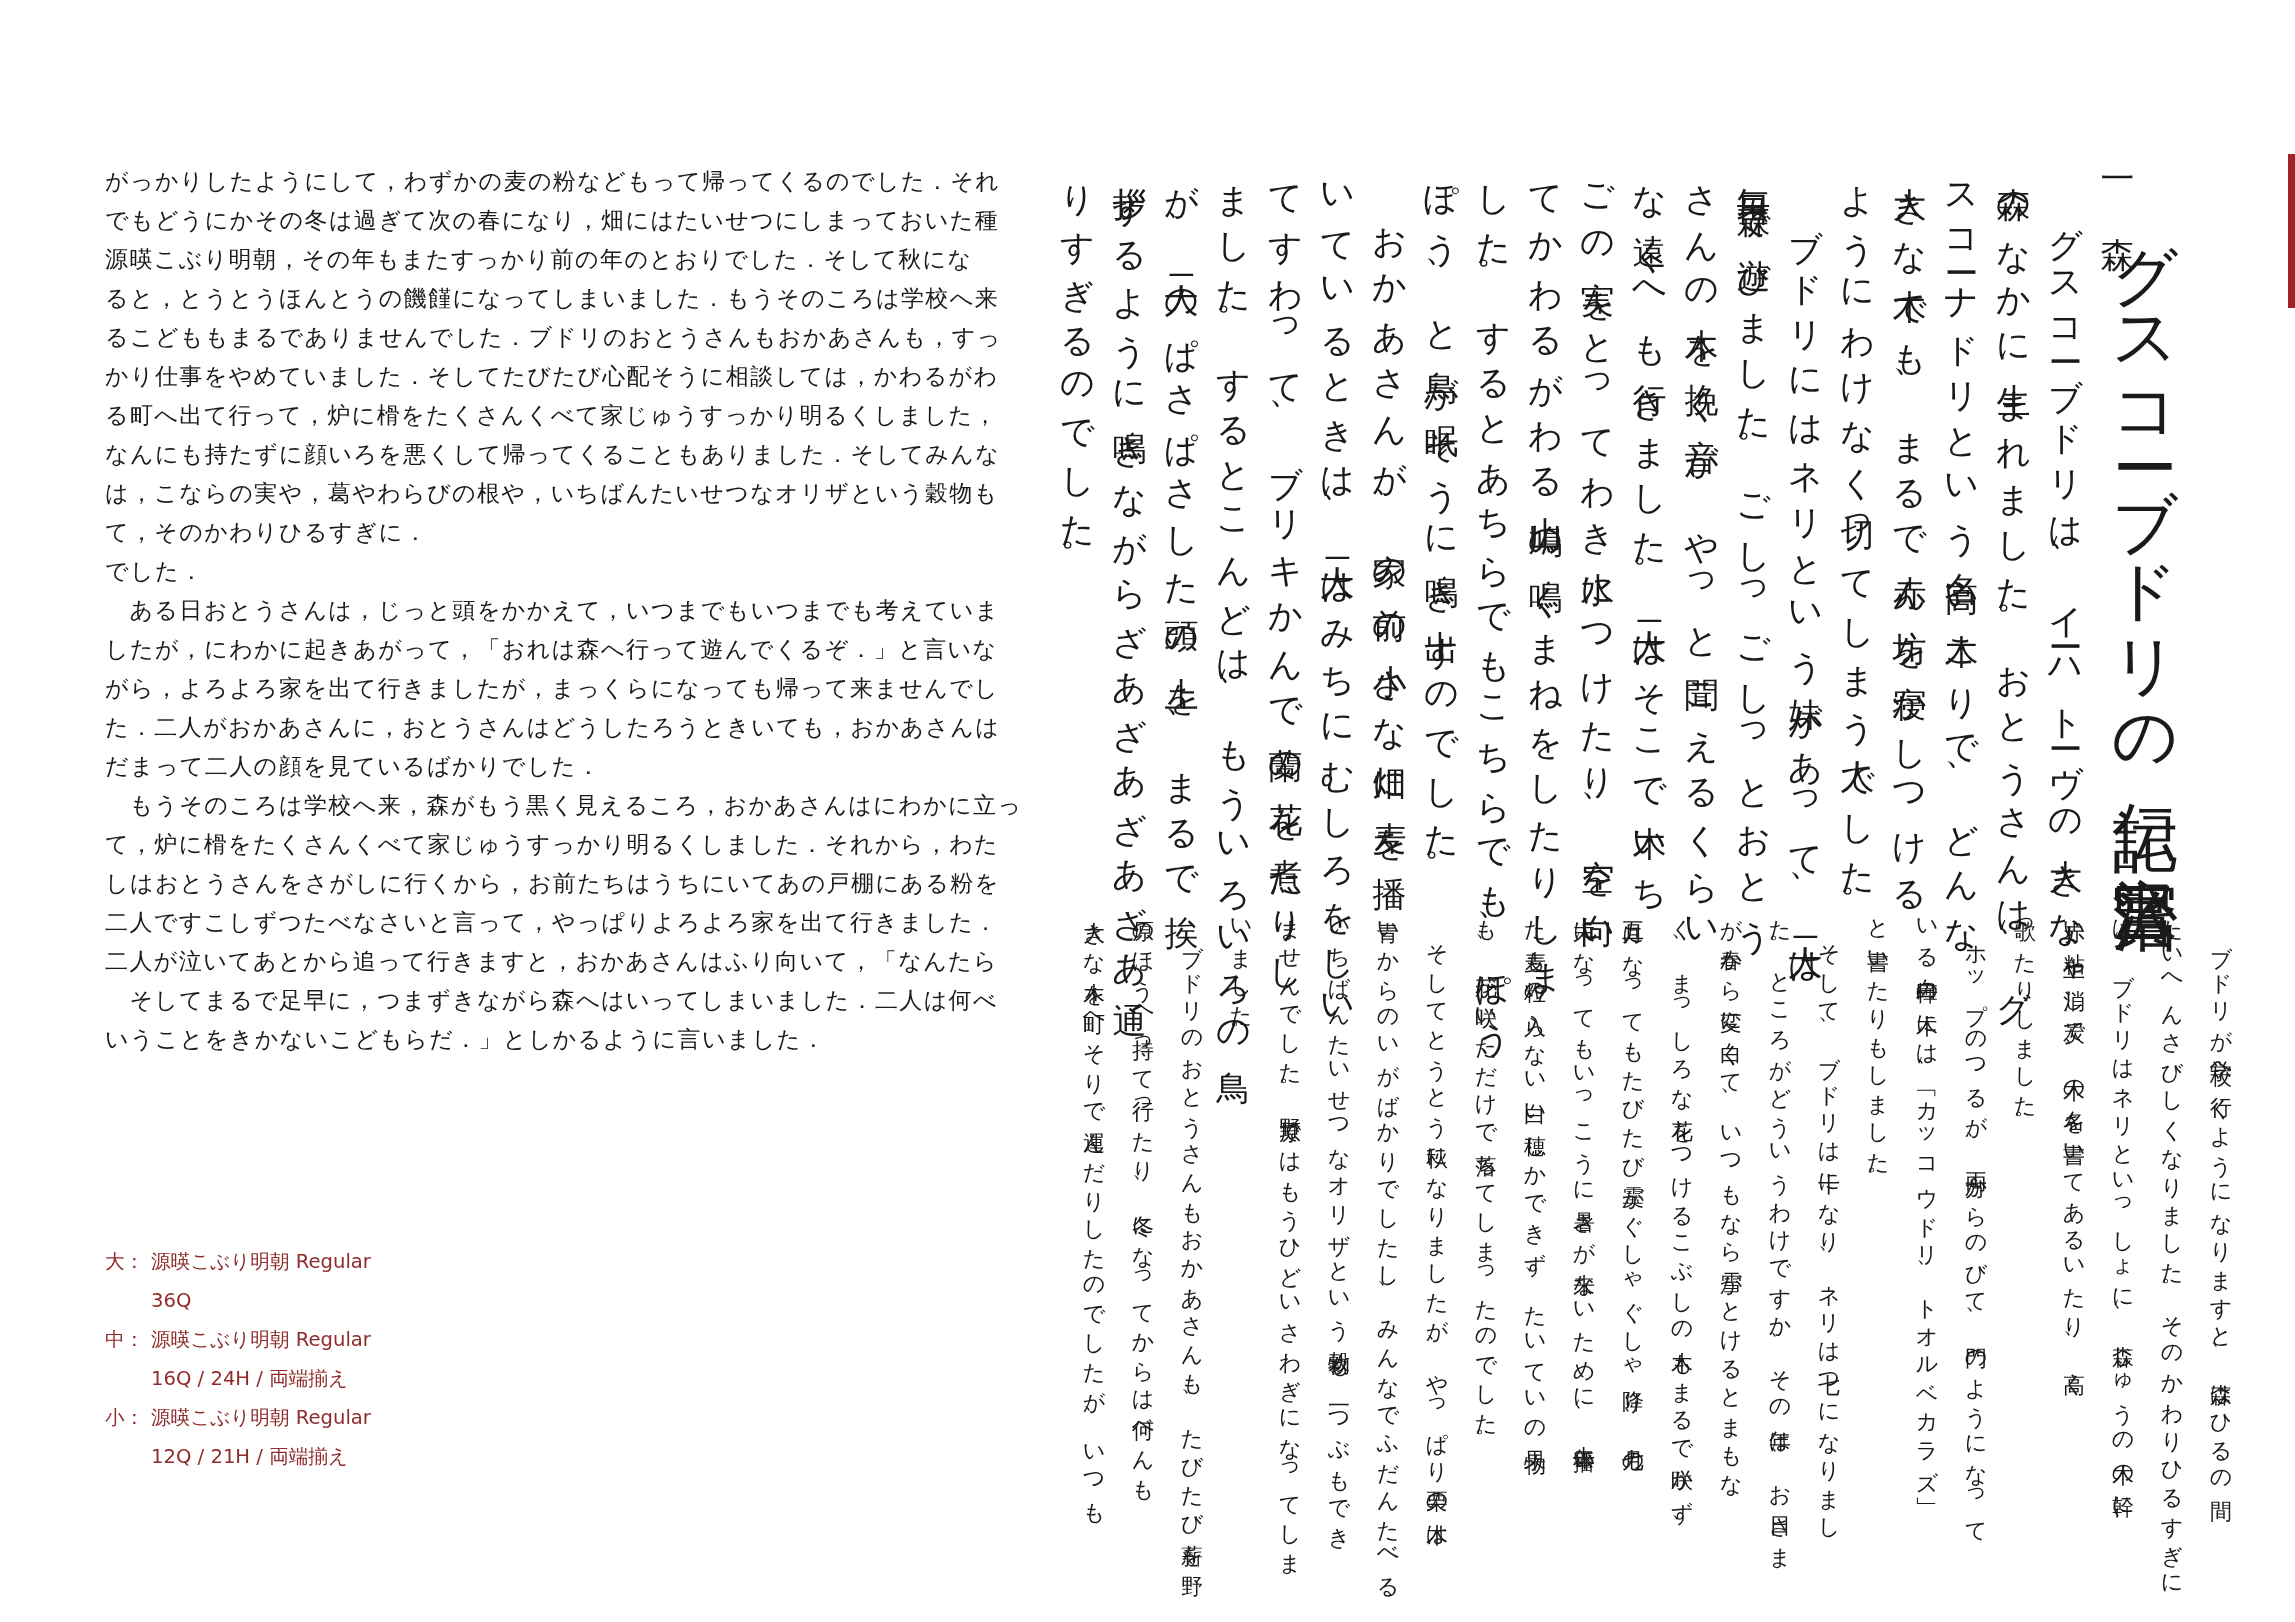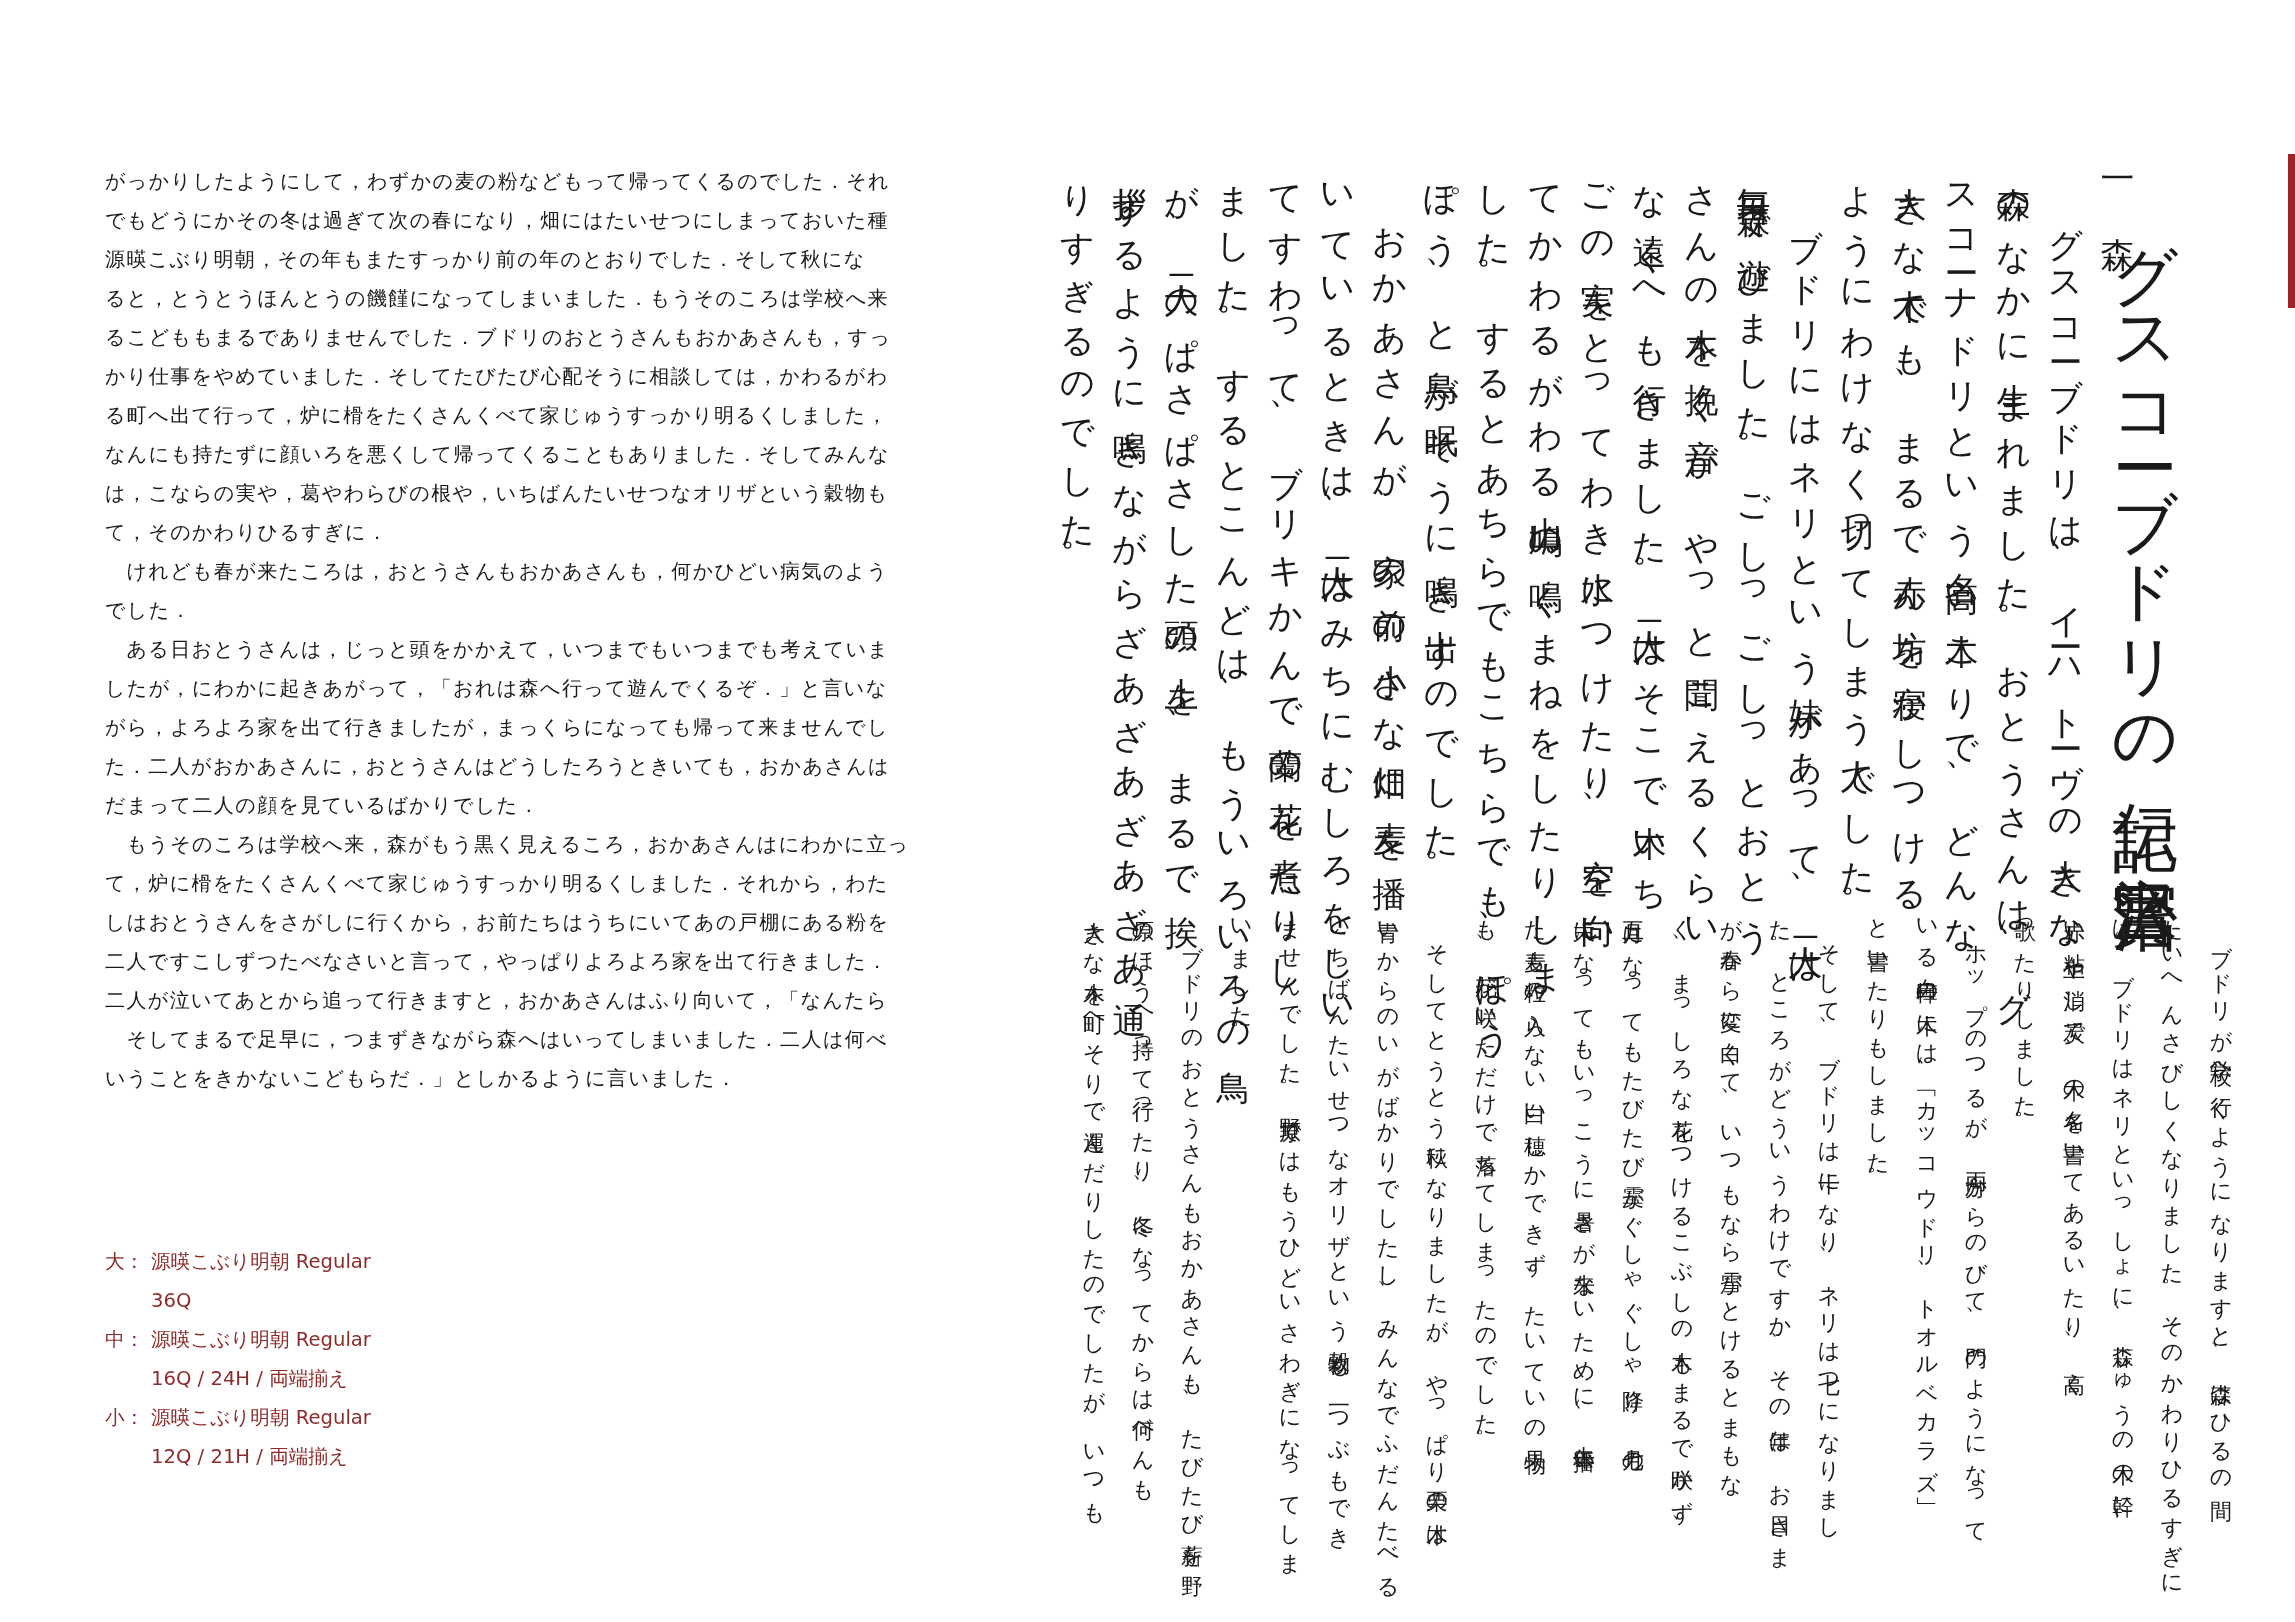--- a/index.html
+++ b/index.html
@@ -4,21 +4,21 @@
 <style>
   html, body { margin:0; padding:0; background:#ffffff; }
   body { width:2295px; height:1622px; position:relative; overflow:hidden;
          font-family:"DejaVu Serif","Liberation Serif",serif; color:#1a1a1a; }
   .page { position:absolute; top:0; height:1622px; }
   .page-left { left:0; width:1147px; }
   .page-right { left:1147px; width:1148px; }
 
   
   .left-body { position:absolute; left:105px; top:162px; width:835px;
-               font-size:20px; line-height:39px; letter-spacing:1.4px;
+               font-size:23px; line-height:39px; letter-spacing:1.4px;
                text-align:justify; }
   .left-body .line { display:block; white-space:nowrap; height:39px; }
 
   
   .spec { position:absolute; left:105px; top:1242px; color:#8e2b2b;
           font-family:"DejaVu Sans","Liberation Sans",sans-serif;
           font-size:19.6px; line-height:39px; }
   .spec-row { display:flex; white-space:nowrap; }
   .spec-key { width:46px; }
   .spec-val { }
@@ -50,21 +50,20 @@
       <span class="line">がっかりしたようにして，わずかの麦の粉などもって帰ってくるのでした．それ</span>
       <span class="line">でもどうにかその冬は過ぎて次の春になり，畑にはたいせつにしまっておいた種</span>
       <span class="line">源暎こぶり明朝，その年もまたすっかり前の年のとおりでした．そして秋にな</span>
       <span class="line">ると，とうとうほんとうの饑饉になってしまいました．もうそのころは学校へ来</span>
       <span class="line">るこどももまるでありませんでした．ブドリのおとうさんもおかあさんも，すっ</span>
       <span class="line">かり仕事をやめていました．そしてたびたび心配そうに相談しては，かわるがわ</span>
       <span class="line">る町へ出て行って，炉に榾をたくさんくべて家じゅうすっかり明るくしました，</span>
       <span class="line">なんにも持たずに顔いろを悪くして帰ってくることもありました．そしてみんな</span>
       <span class="line">は，こならの実や，葛やわらびの根や，いちばんたいせつなオリザという穀物も</span>
       <span class="line">て，そのかわりひるすぎに．</span>
-      <span class="line">　けれども春が来たころは，おとうさんもおかあさんも，何かひどい病気のよう</span>
       <span class="line">でした．</span>
       <span class="line">　ある日おとうさんは，じっと頭をかかえて，いつまでもいつまでも考えていま</span>
       <span class="line">したが，にわかに起きあがって，「おれは森へ行って遊んでくるぞ．」と言いな</span>
       <span class="line">がら，よろよろ家を出て行きましたが，まっくらになっても帰って来ませんでし</span>
       <span class="line">た．二人がおかあさんに，おとうさんはどうしたろうときいても，おかあさんは</span>
       <span class="line">だまって二人の顔を見ているばかりでした．</span>
       <span class="line">　もうそのころは学校へ来，森がもう黒く見えるころ，おかあさんはにわかに立っ</span>
       <span class="line">て，炉に榾をたくさんくべて家じゅうすっかり明るくしました．それから，わた</span>
       <span class="line">しはおとうさんをさがしに行くから，お前たちはうちにいてあの戸棚にある粉を</span>
       <span class="line">二人ですこしずつたべなさいと言って，やっぱりよろよろ家を出て行きました．</span>

